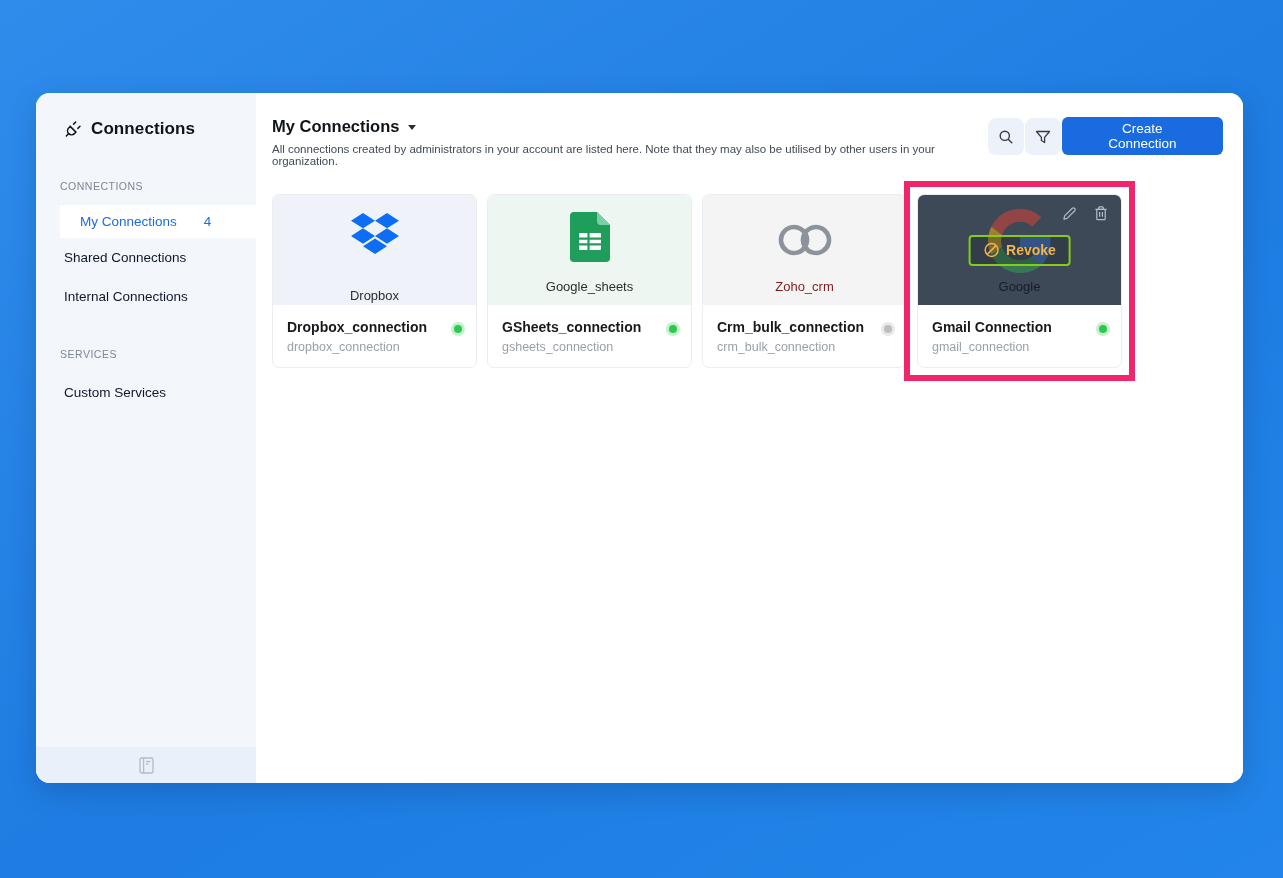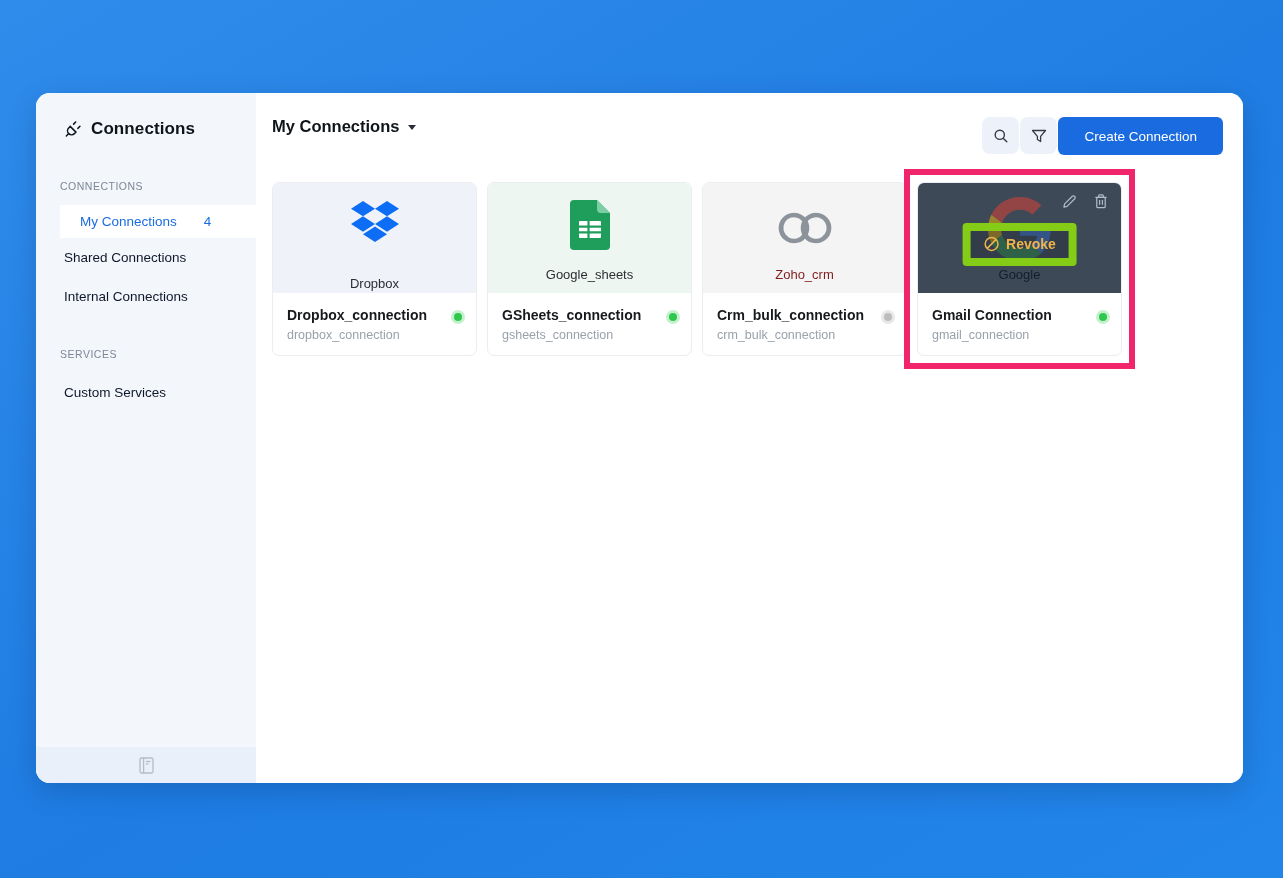--- a/index.html
+++ b/index.html
@@ -29,21 +29,21 @@
   .side-footer { position:absolute; left:0; right:0; bottom:0; height:36px;
     background:#e9f0f9; display:flex; align-items:center; justify-content:center; }
   
   .main { flex:1; padding:24px 20px 0 16px; position:relative; background:#fff; }
   .header-row { display:flex; align-items:flex-start; }
   .title-row { display:flex; align-items:center; gap:9px; cursor:pointer; }
   .page-title { font-size:16.5px; font-weight:700; color:#0f1419; }
   .caret-down { width:0; height:0; border-left:4.5px solid transparent;
     border-right:4.5px solid transparent; border-top:5.5px solid #2a2f36; margin-top:2px; }
   .page-sub { margin-top:7px; font-size:11.5px; color:#414a55; }
-  .actions { margin-left:auto; display:flex; gap:1px; align-items:flex-start; }
+  .actions { margin-left:auto; display:flex; gap:1px; align-items:flex-end; }
   .icon-btn { width:37px; height:37px; border-radius:8px; background:#edf1f9;
     border:none; display:flex; align-items:center; justify-content:center; cursor:pointer; }
   .create-btn { height:38px; padding:0 26px; background:#1a6be0; color:#fff; border:none;
     border-radius:6px; font-size:13.5px; font-family:inherit; cursor:pointer; }
   
   .cards { display:flex; gap:10px; margin-top:27px; }
   .card { width:205px; height:174px; border:1px solid #ebedf0; border-radius:7px;
     background:#fff; overflow:hidden; flex:0 0 auto; }
   .card-top { height:110px; position:relative; display:flex; flex-direction:column;
     align-items:center; }
@@ -63,21 +63,21 @@
   .dot.gray  { background:#bdbdbd; box-shadow:0 0 0 3px rgba(0,0,0,.09); }
   
   .highlight-wrap { position:relative; width:205px; flex:0 0 auto; }
   .highlight-border { position:absolute; inset:-13px; border:6px solid #f1256b;
     pointer-events:none; z-index:6; }
   .g-logo { position:absolute; top:14px; left:50%; transform:translateX(-50%);
     opacity:.5; z-index:1; }
   .card-hover-actions { position:absolute; top:11px; right:13px; display:flex; gap:17px; z-index:3; }
   .mini-icon-btn { background:none; border:none; cursor:pointer; padding:0; line-height:0; }
   .revoke-btn { position:absolute; top:40px; left:50%; transform:translateX(-50%);
-    display:flex; align-items:center; gap:7px; border:8px solid #84cc16; border-radius:4px;
+    display:flex; align-items:center; gap:7px; border:2px solid #84cc16; border-radius:4px;
     color:#efb54a; background:rgba(14,20,28,.22); padding:5px 13px 6px; font-size:14px;
     font-weight:600; font-family:inherit; cursor:pointer; z-index:3; }
 </style>
 </head>
 <body>
 
 <div class="window">
 
   <aside class="sidebar">
     <div class="side-title">
@@ -125,20 +125,21 @@
     </div>
   </aside>
 
   <section class="main">
     <div class="header-row">
       <div>
         <div class="title-row">
           <span class="page-title">My Connections</span>
           <span class="caret-down"></span>
         </div>
+        <div class="page-sub">All connections created by administrators in your account are listed here. Note that they may also be utilised by other users in your organization.</div>
       </div>
       <div class="actions">
         <button class="icon-btn">
           <span style="line-height:0">
             <svg width="16" height="16" viewBox="0 0 16 16" fill="none" stroke="#373c43" stroke-width="1.4" stroke-linecap="round">
               <circle cx="6.8" cy="6.8" r="4.6"></circle>
                 <path d="M10.4 10.4l3.4 3.4"></path>
             </svg>
           </span>
         </button>

